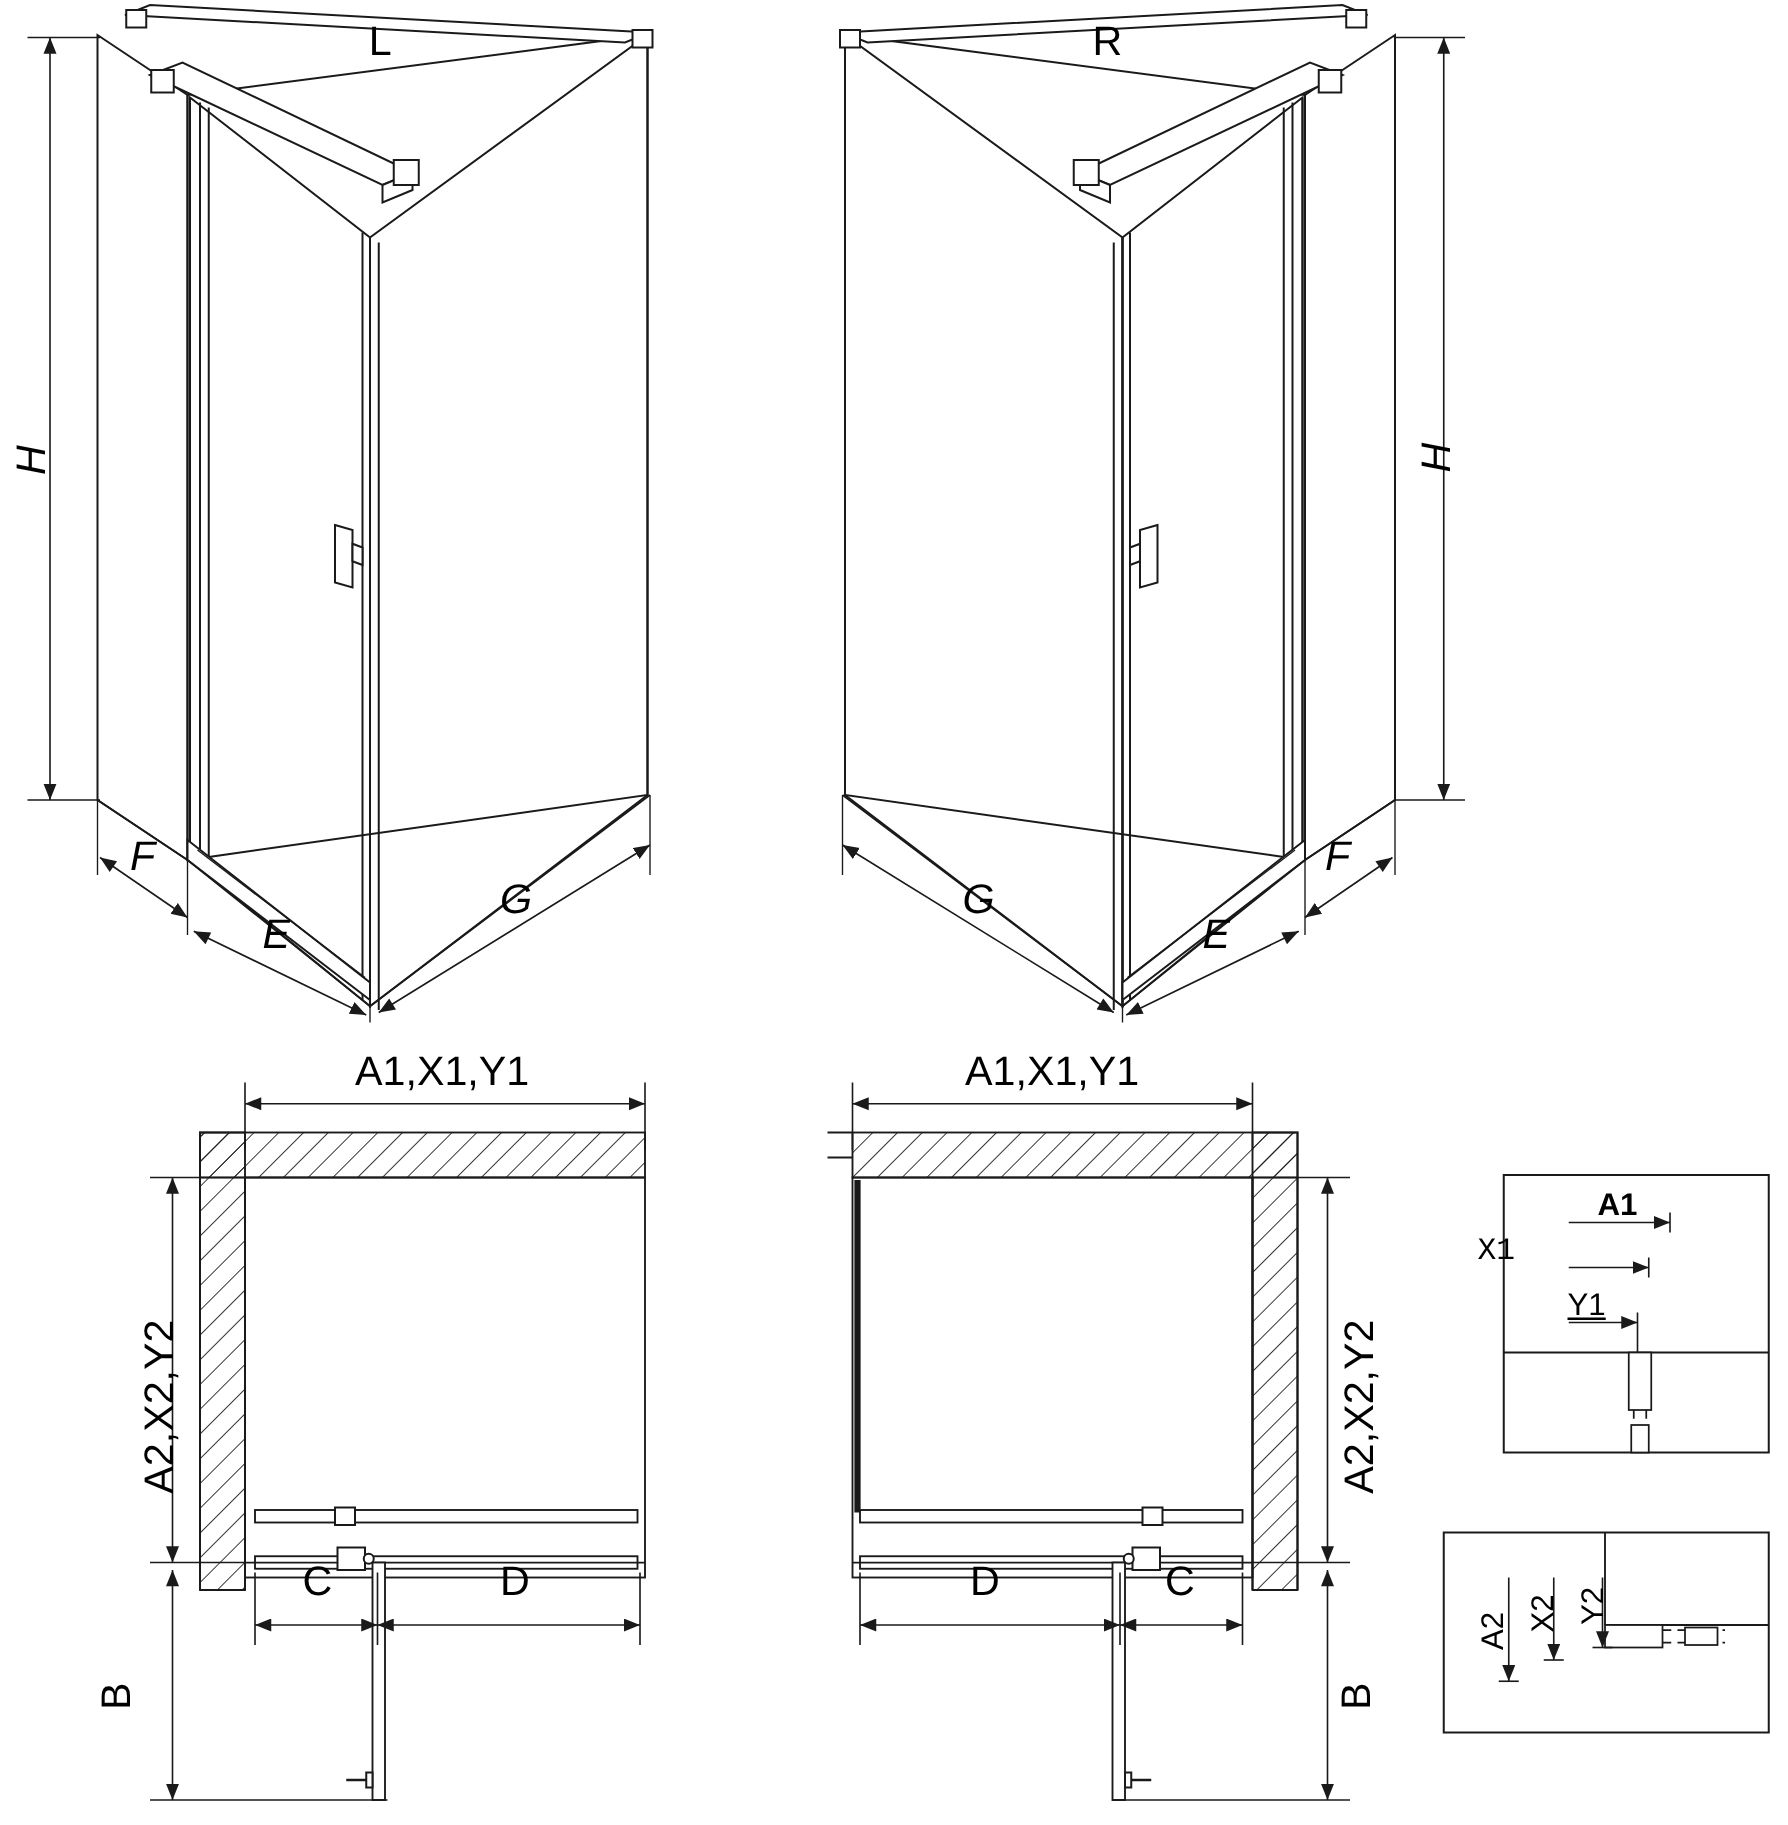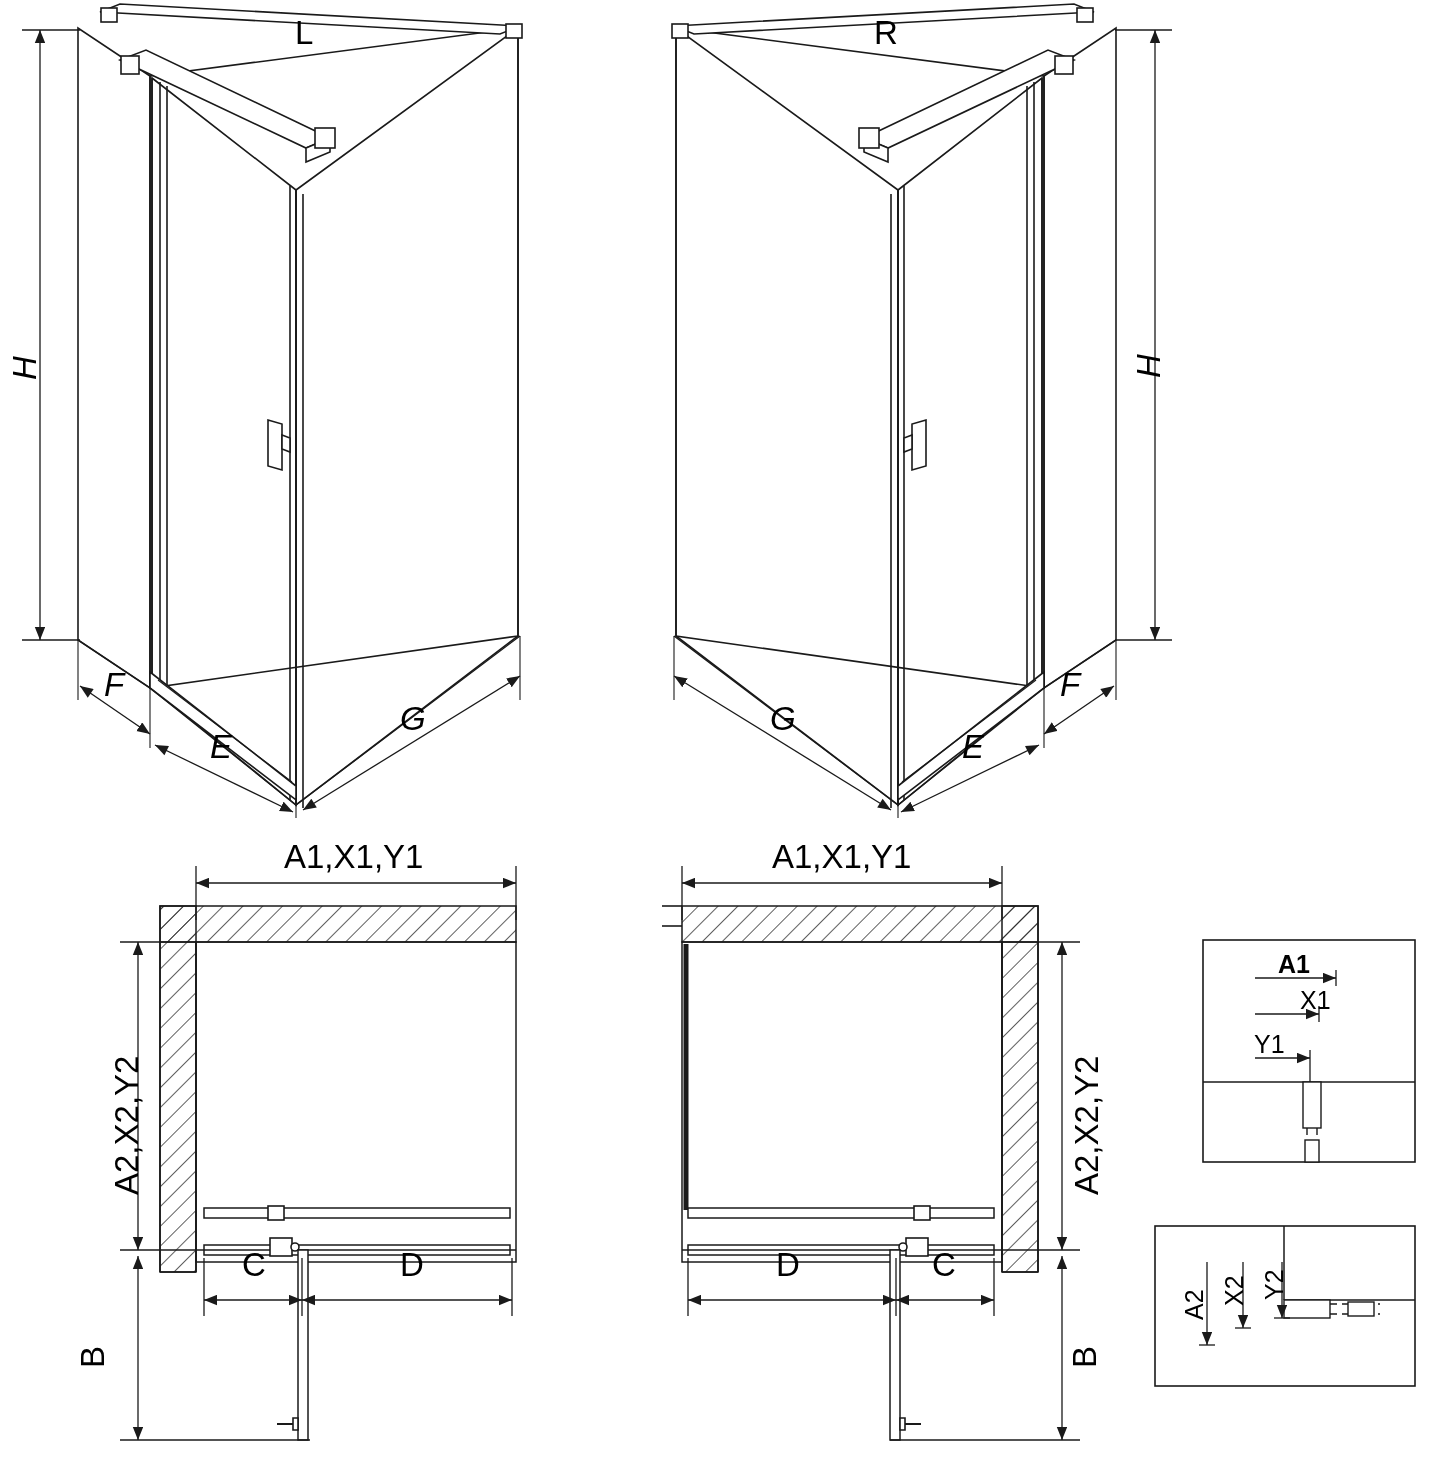--- a/index.html
+++ b/index.html
@@ -334,20 +334,20 @@
   <div class="lbl lbl-big rot-ccw" style="left:76px; top:1368px;">B</div>
   <div class="lbl lbl-big rot-ccw" style="left:1068px; top:1368px;">B</div>
 
   <div class="lbl lbl-big" style="left:242px; top:1248px;">C</div>
   <div class="lbl lbl-big" style="left:400px; top:1248px;">D</div>
 
   <div class="lbl lbl-big" style="left:776px; top:1248px;">D</div>
   <div class="lbl lbl-big" style="left:932px; top:1248px;">C</div>
 
   <div class="lbl lbl-med" style="left:1278px; top:952px;font-weight:bold;">A1</div>
-  <div class="lbl lbl-med" style="left:1300px; top:988px;">X1</div>
-  <div class="lbl lbl-med" style="left:1254px; top:1032px;">Y1</div>
+  <div class="lbl lbl-med" style="left:1182px; top:988px;font-family:Liberation Mono, monospace;">X1</div>
+  <div class="lbl lbl-med" style="left:1254px; top:1032px;text-decoration:underline;">Y1</div>
 
   <div class="lbl lbl-med rot-ccw" style="left:1182px; top:1320px;">A2</div>
   <div class="lbl lbl-med rot-ccw" style="left:1222px; top:1306px;">X2</div>
   <div class="lbl lbl-med rot-ccw" style="left:1262px; top:1300px;">Y2</div>
 
 </div>
 
 </body></html>

